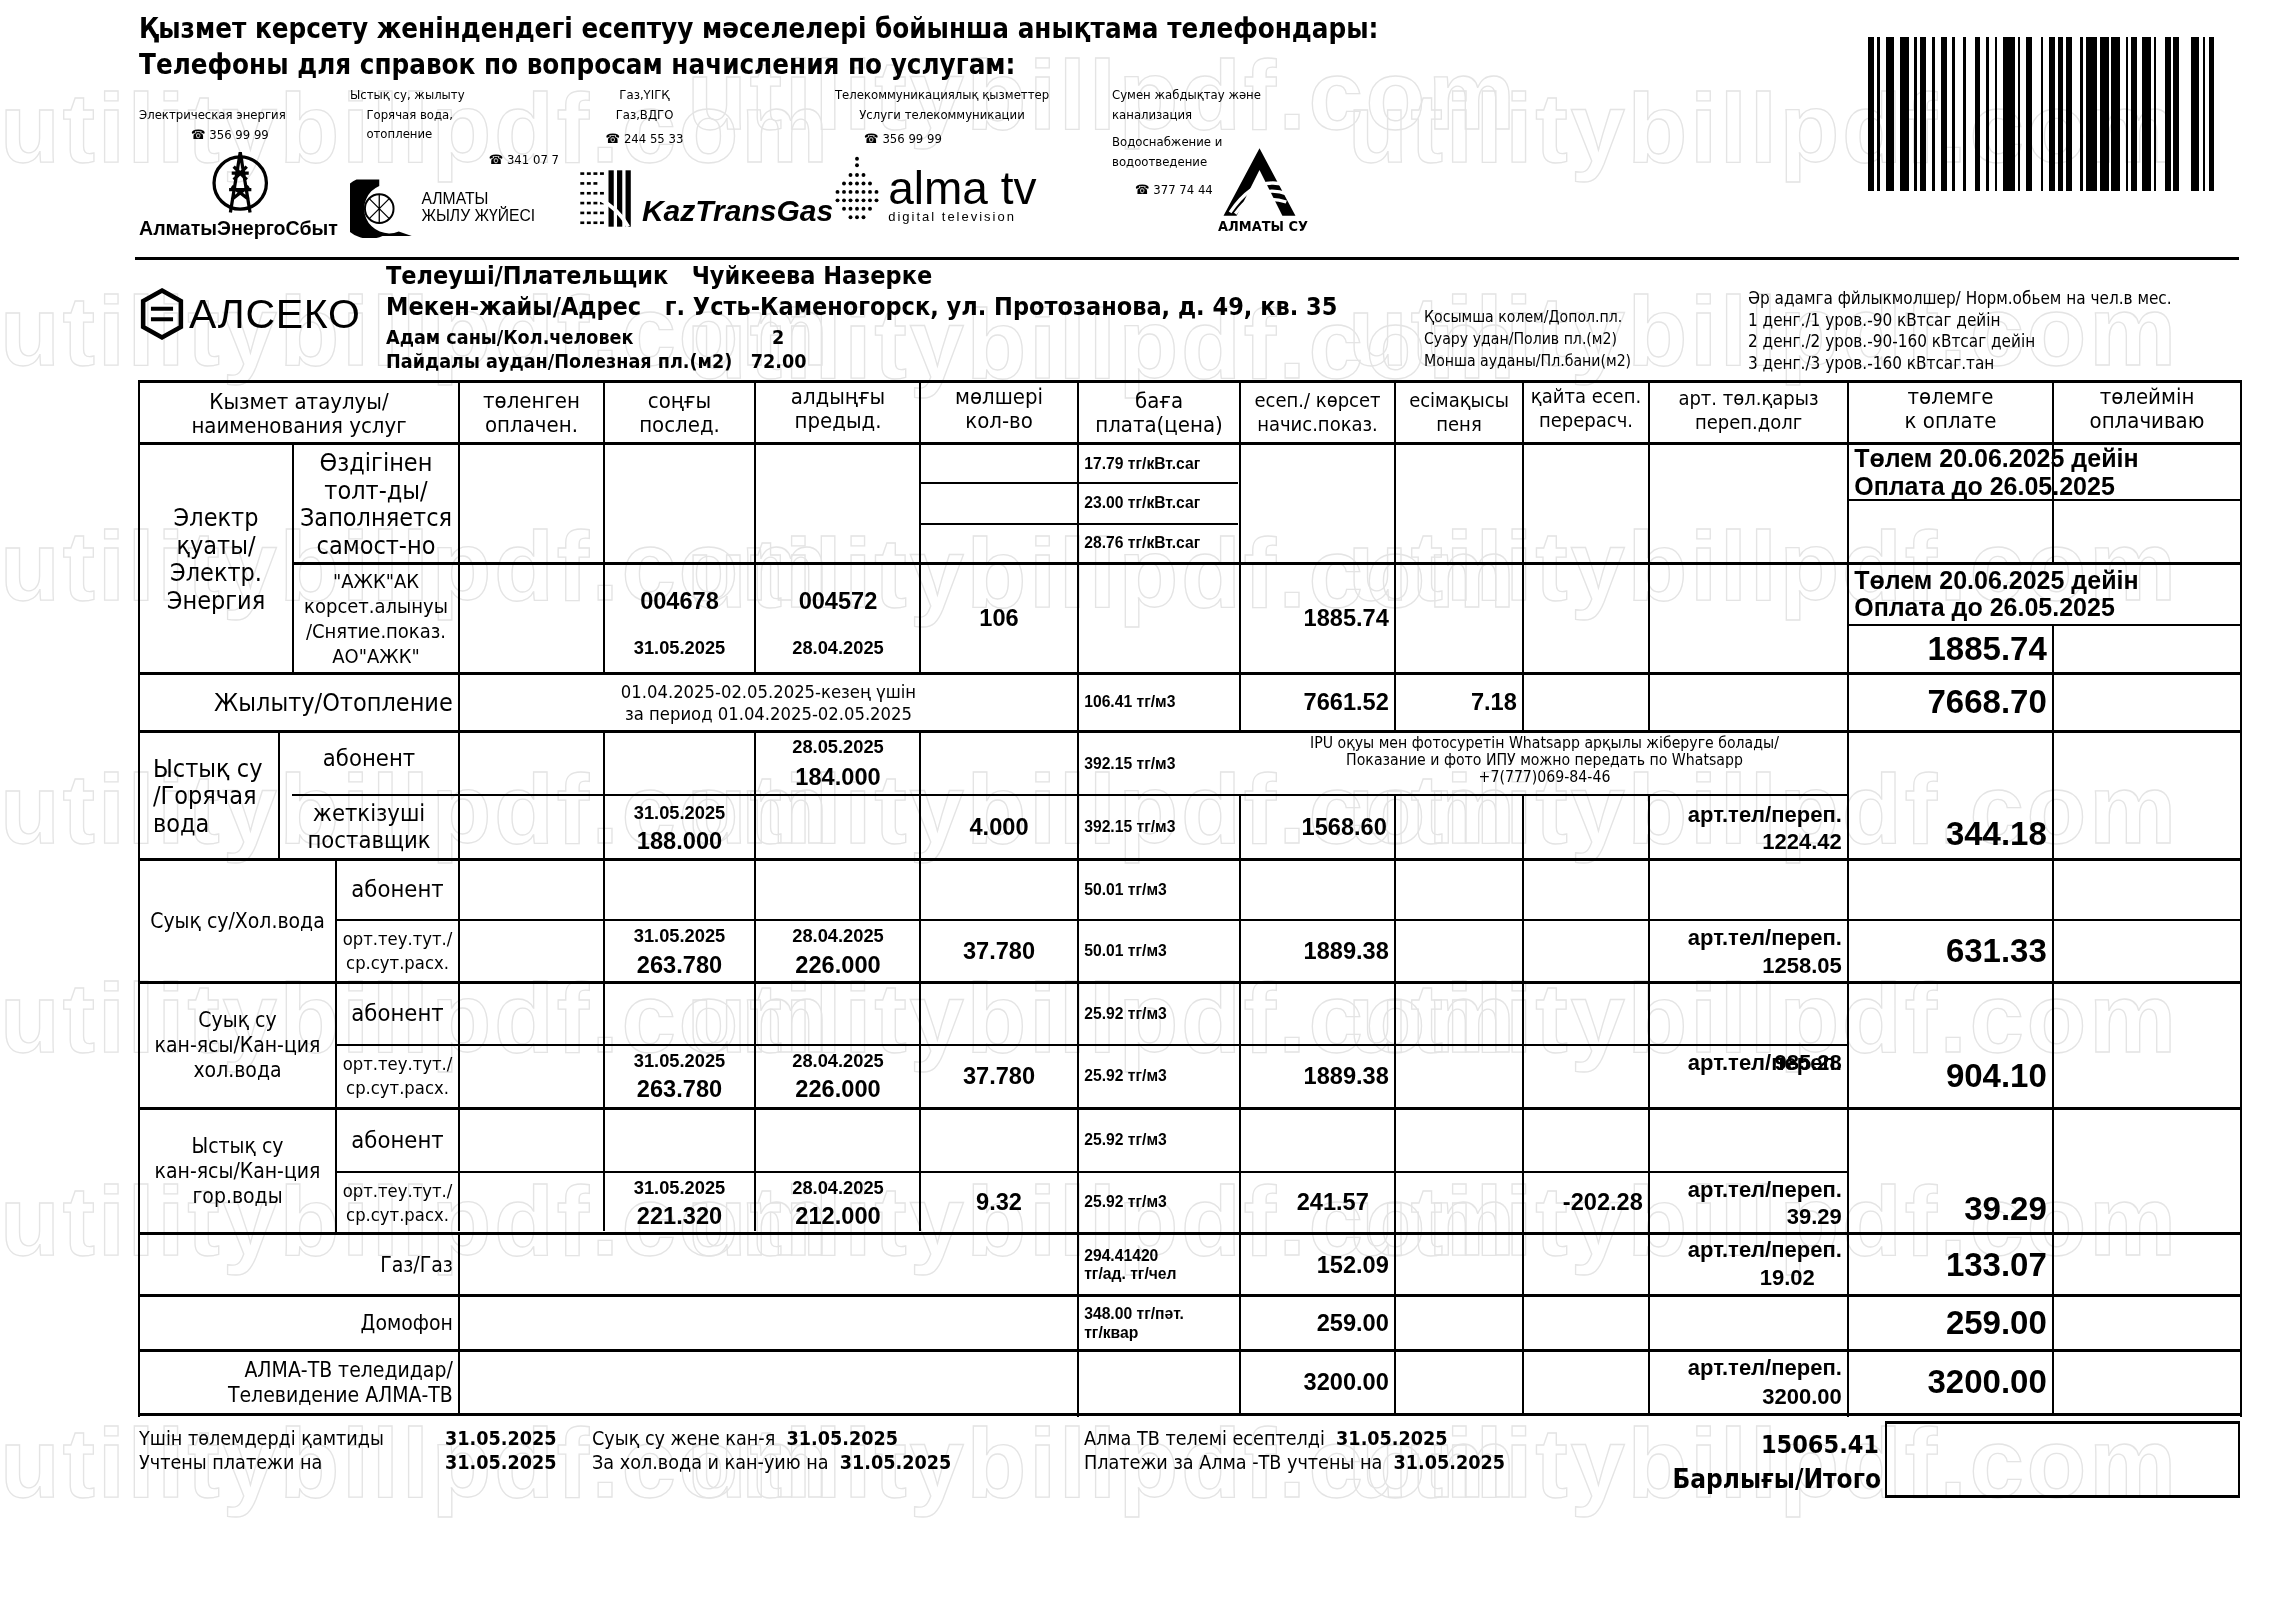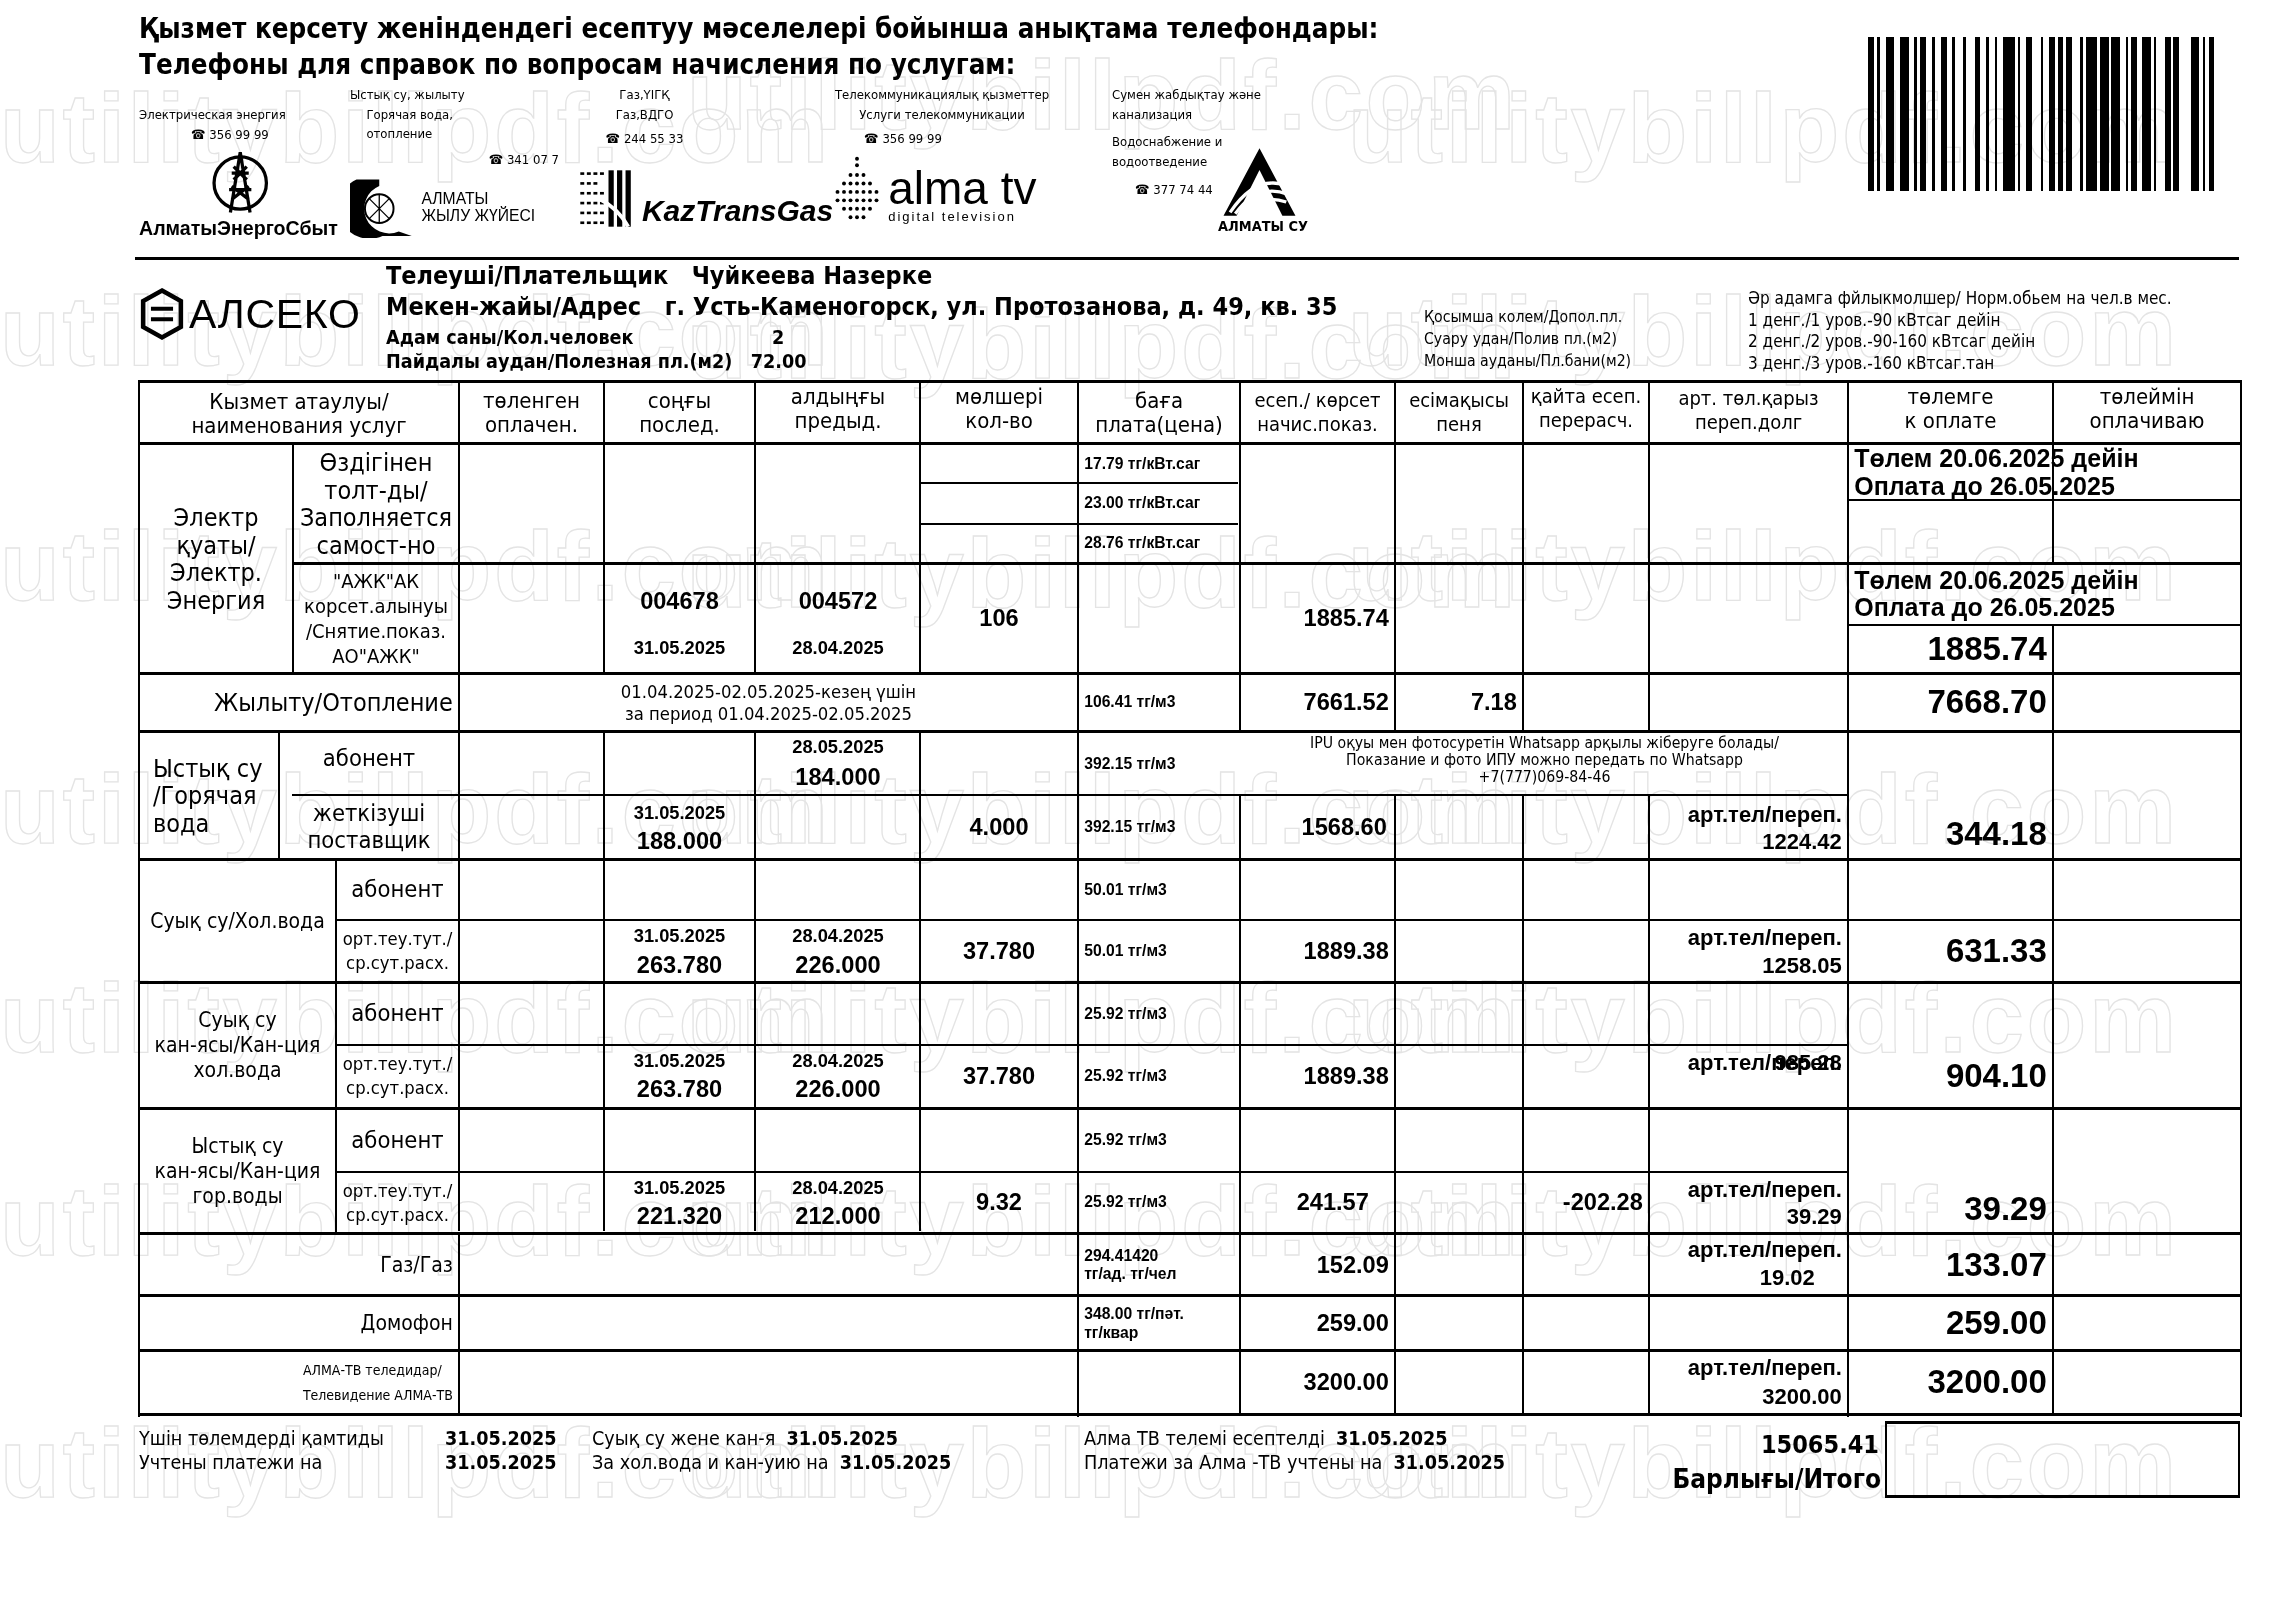--- a/index.html
+++ b/index.html
@@ -521,21 +521,21 @@
 <div class="cell big right" style="left:1849px;top:1235px;width:203px;height:60px;">133.07</div>
 <div class="cell" style="left:2054px;top:1235px;width:186px;height:60px;"></div>
 
 <div class="cell cn right" style="left:140px;top:1298px;width:318px;height:51px;font-size:21px;">Домофон</div>
 <div class="cell tariff" style="left:1079px;top:1298px;width:160px;height:51px;white-space:pre-line;line-height:18.3px;text-align:left;">348.00 тг/пәт.
 тг/квар</div>
 <div class="cell num right" style="left:1241px;top:1298px;width:153px;height:51px;">259.00</div>
 <div class="cell big right" style="left:1849px;top:1298px;width:203px;height:51px;">259.00</div>
 <div class="cell" style="left:2054px;top:1298px;width:186px;height:51px;"></div>
 
-<div class="cell cn right" style="left:140px;top:1352px;width:318px;height:61px;font-size:14px;white-space:pre-line;text-align:left;line-height:25px;">АЛМА-ТВ теледидар/
+<div class="cell cn right" style="left:140px;top:1352px;width:318px;height:61px;font-size:21px;white-space:pre-line;text-align:right;line-height:25px;">АЛМА-ТВ теледидар/
 Телевидение АЛМА-ТВ</div>
 <div class="cell num right" style="left:1241px;top:1352px;width:153px;height:61px;">3200.00</div>
 <div class="cell right" style="left:1650px;top:1353px;width:197px;height:29px;font-size:22px;font-weight:bold;">арт.тел/переп.</div>
 <div class="cell right" style="left:1650px;top:1382px;width:197px;height:29px;font-size:22px;font-weight:bold;">3200.00</div>
 <div class="cell big right" style="left:1849px;top:1352px;width:203px;height:61px;">3200.00</div>
 <div class="cell" style="left:2054px;top:1352px;width:186px;height:61px;"></div>
 
 <div class="abs foot cn" style="left:139px;top:1427px;z-index:3;">Үшін төлемдерді қамтиды</div>
 <div class="abs foot cn b" style="left:445px;top:1427px;z-index:3;">31.05.2025</div>
 <div class="abs foot cn" style="left:139px;top:1451px;z-index:3;">Учтены платежи на</div>

